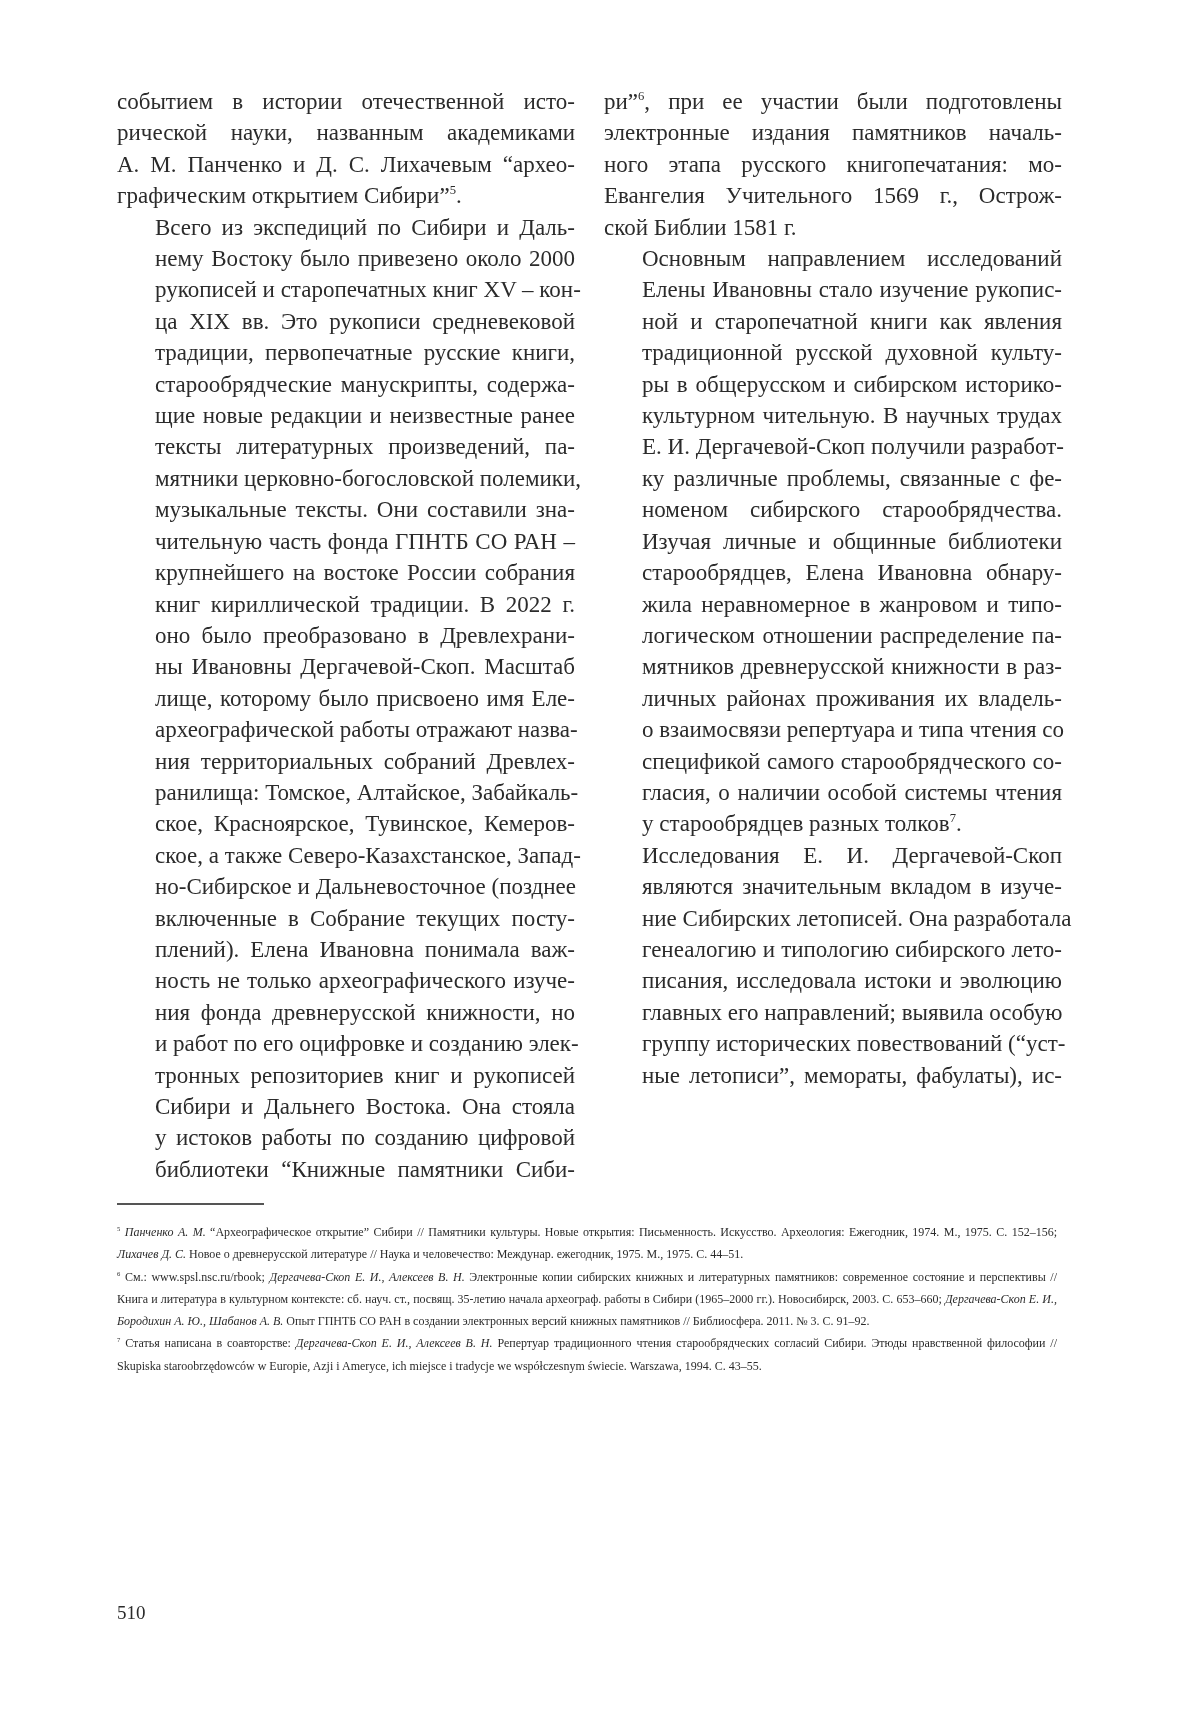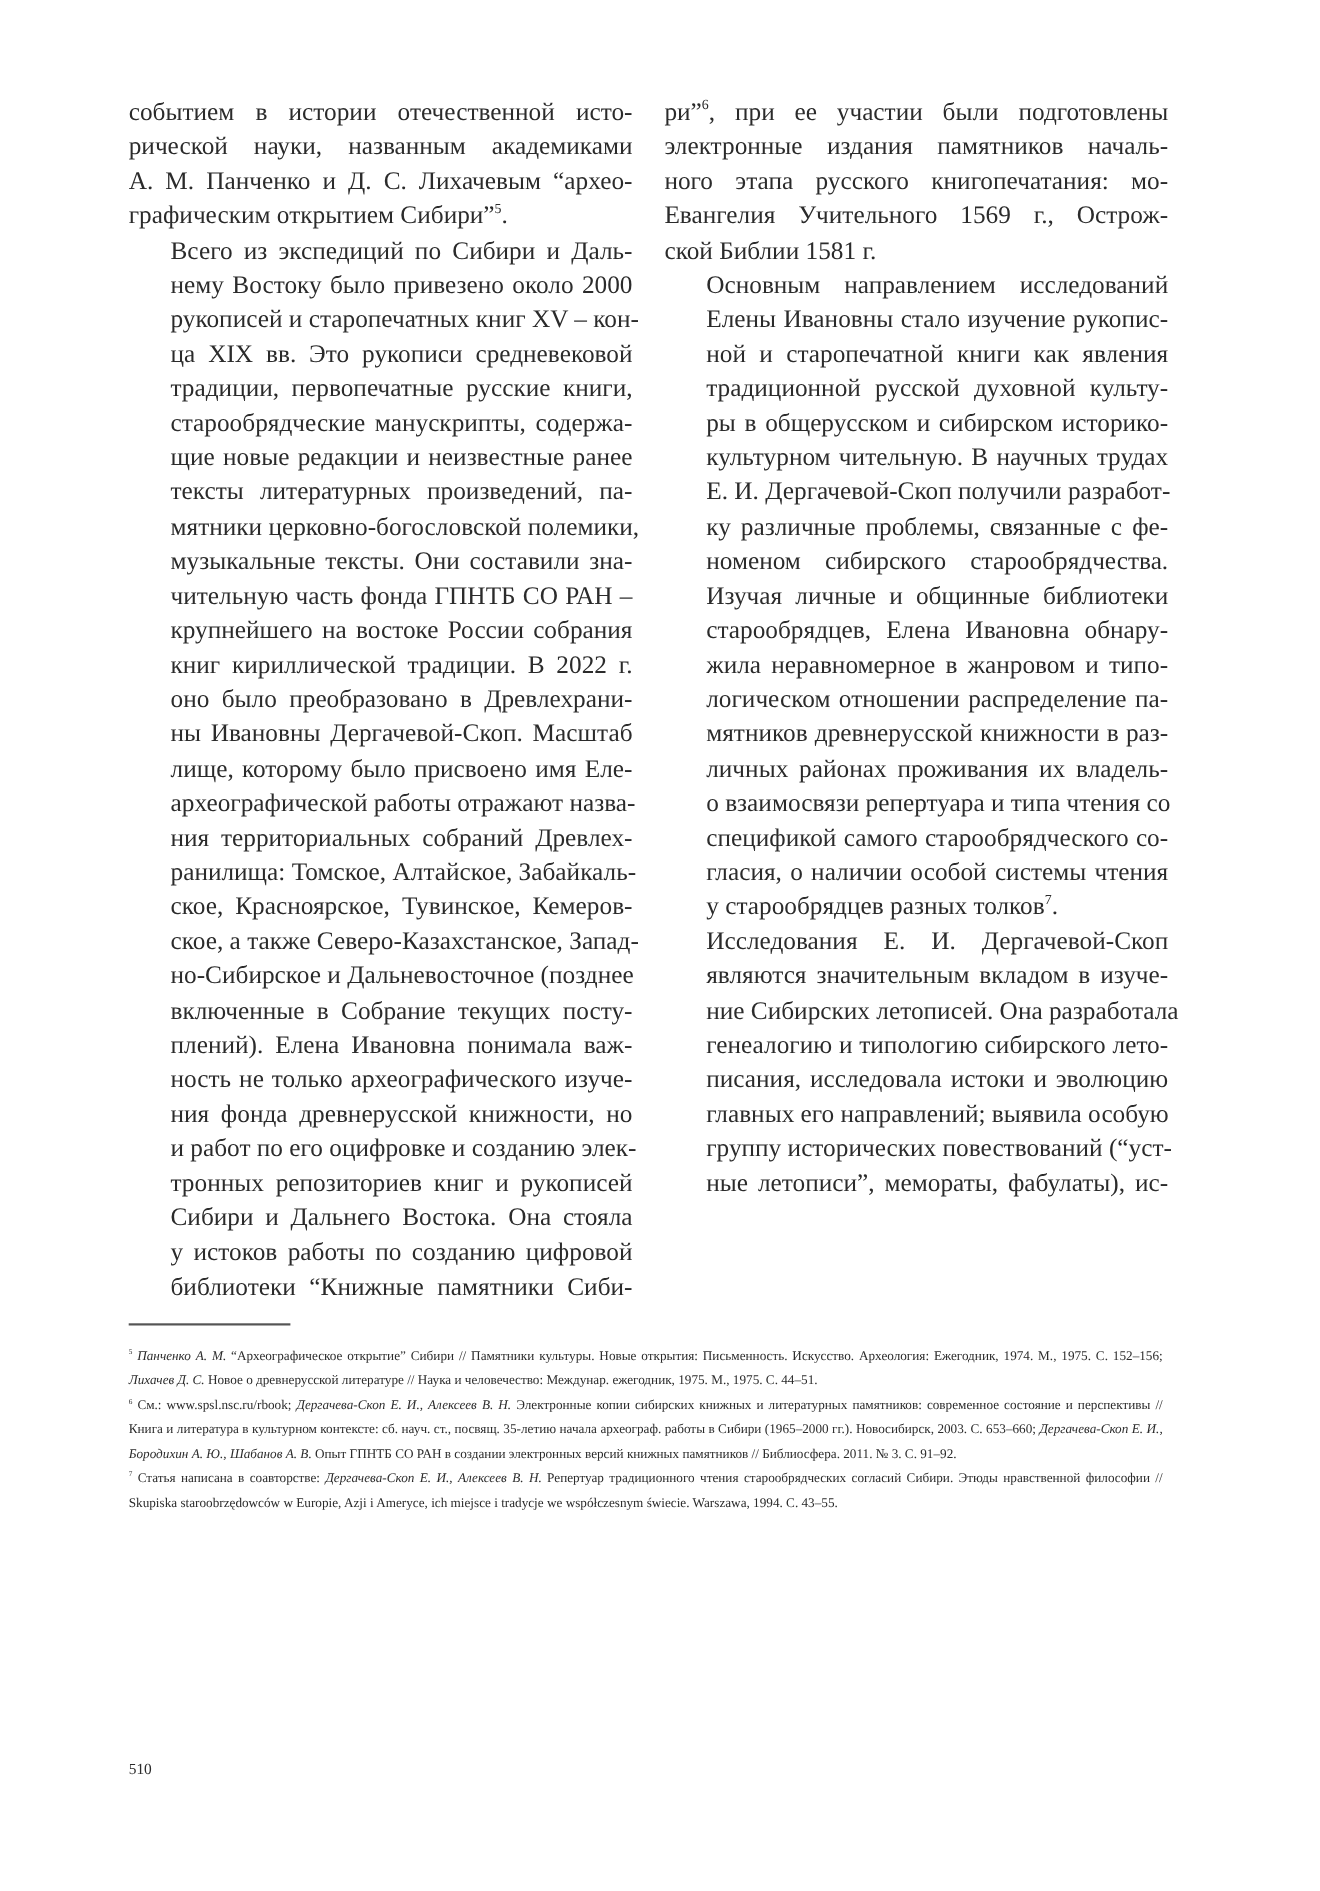--- a/index.html
+++ b/index.html
@@ -25,21 +25,21 @@
       border-top: 2px solid #555;
     }
     .footnotes {
       position: absolute; left: 117px; top: 1221px; width: 940px;
       font-size: 12px; line-height: 22.3px; text-align: justify;
     }
     .footnotes p { margin: 0; }
     .footnotes i { font-style: italic; }
     .page-num {
       position: absolute; left: 117px; top: 1602px;
-      font-size: 14px;
+      font-size: 19px;
     }
   </style>
 </head>
 <body>
 
 <div class="col col-left">
   <p id="lp1">
       <span class="line">событием в истории отечественной исто-</span>
       <span class="line">рической науки, названным академиками</span>
       <span class="line">А. М. Панченко и Д. С. Лихачевым “архео-</span>

